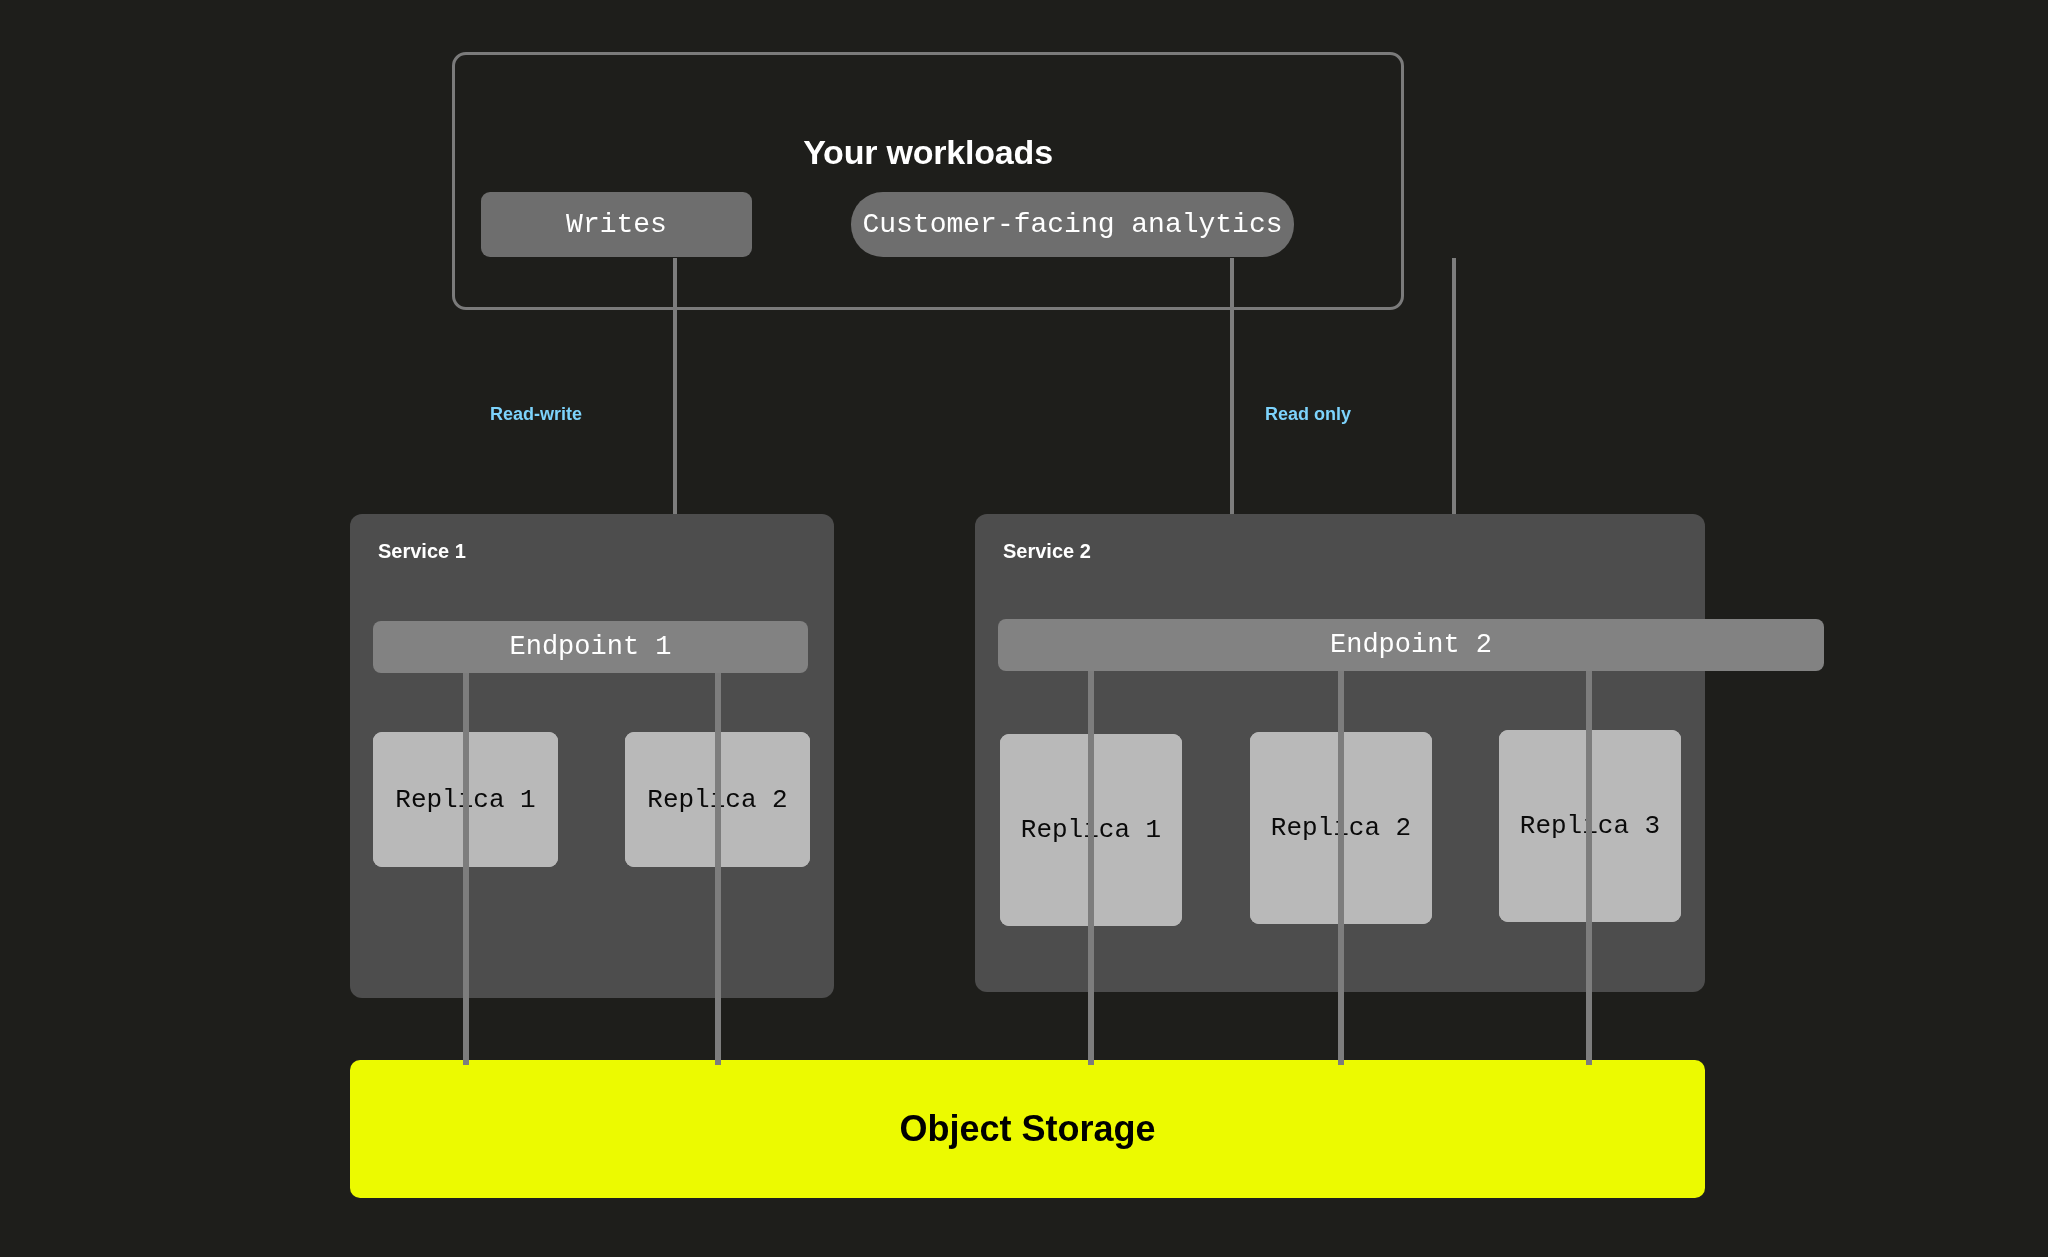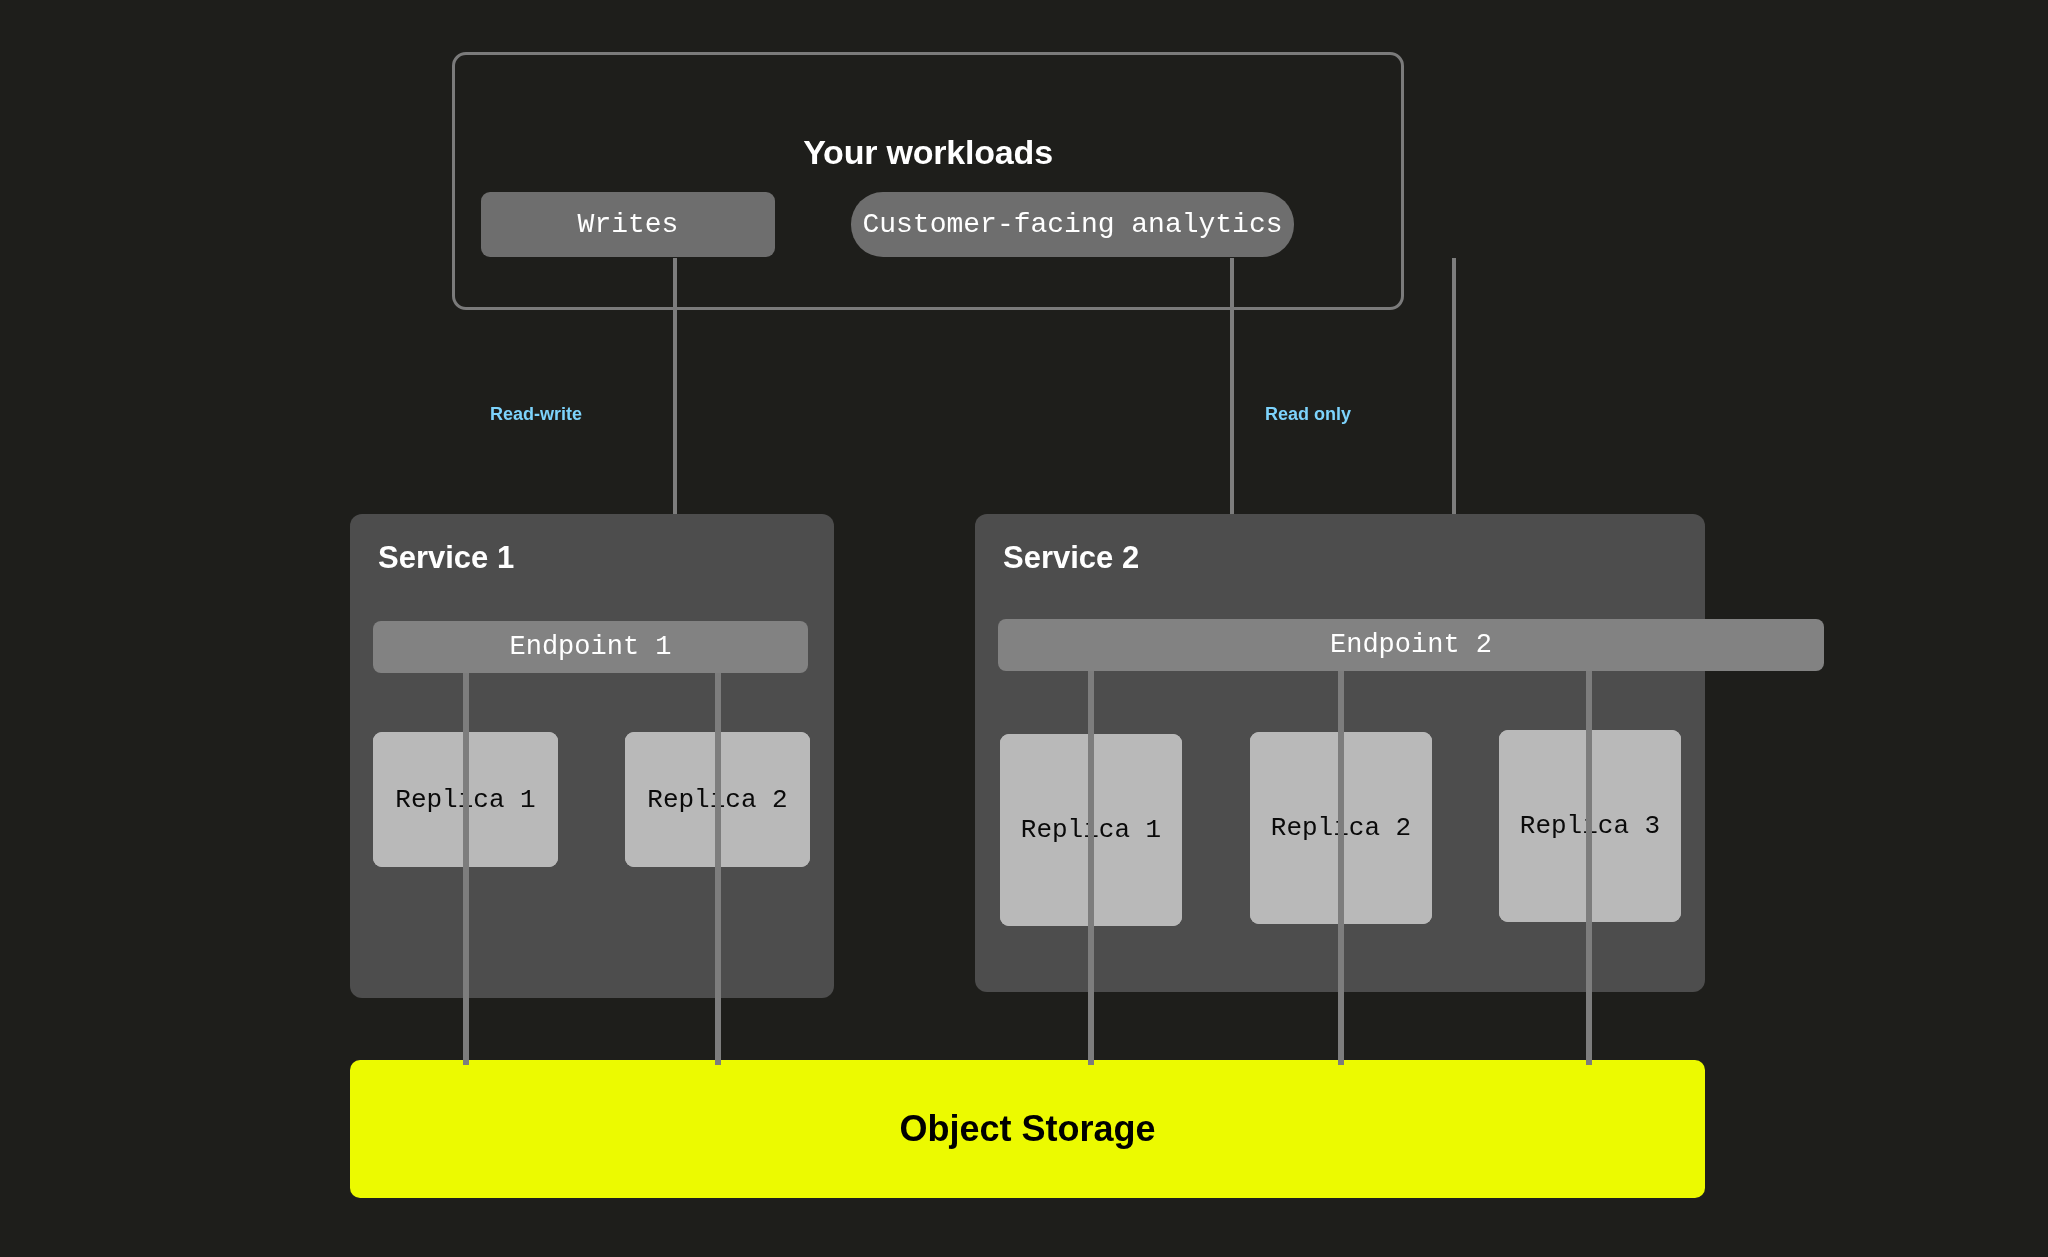--- a/index.html
+++ b/index.html
@@ -57,21 +57,21 @@
     color: #ffffff;
     font-family: "Liberation Mono", monospace;
     font-size: 28px;
     display: flex;
     align-items: center;
     justify-content: center;
     box-sizing: border-box;
     height: 65px;
     top: 192px;
   }
-  #chip-writes   { left: 481px; width: 294px; }
+  #chip-writes   { left: 481px; width: 271px; }
   #chip-cfa      { left: 851px; width: 443px; border-radius: 32px; }
   #chip-adhoc    { left: 1322px; width: 265px; }
 
   
   .edge-label {
     position: absolute;
     color: #7dd3fc;
     font-size: 18px;
     font-weight: bold;
     white-space: nowrap;
@@ -90,21 +90,21 @@
     z-index: 2;
   }
   #service-1 { left: 350px;  top: 514px; width: 484px; height: 484px; }
   #service-2 { left: 975px;  top: 514px; width: 730px; height: 478px; }
 
   .service-title {
     position: absolute;
     left: 28px;
     top: 26px;
     color: #ffffff;
-    font-size: 31px;
+    font-size: 20px;
     font-weight: bold;
   }
 
   .endpoint {
     position: absolute;
     background: #828282;
     border-radius: 8px;
     color: #ffffff;
     font-family: "Liberation Mono", monospace;
     font-size: 27px;

